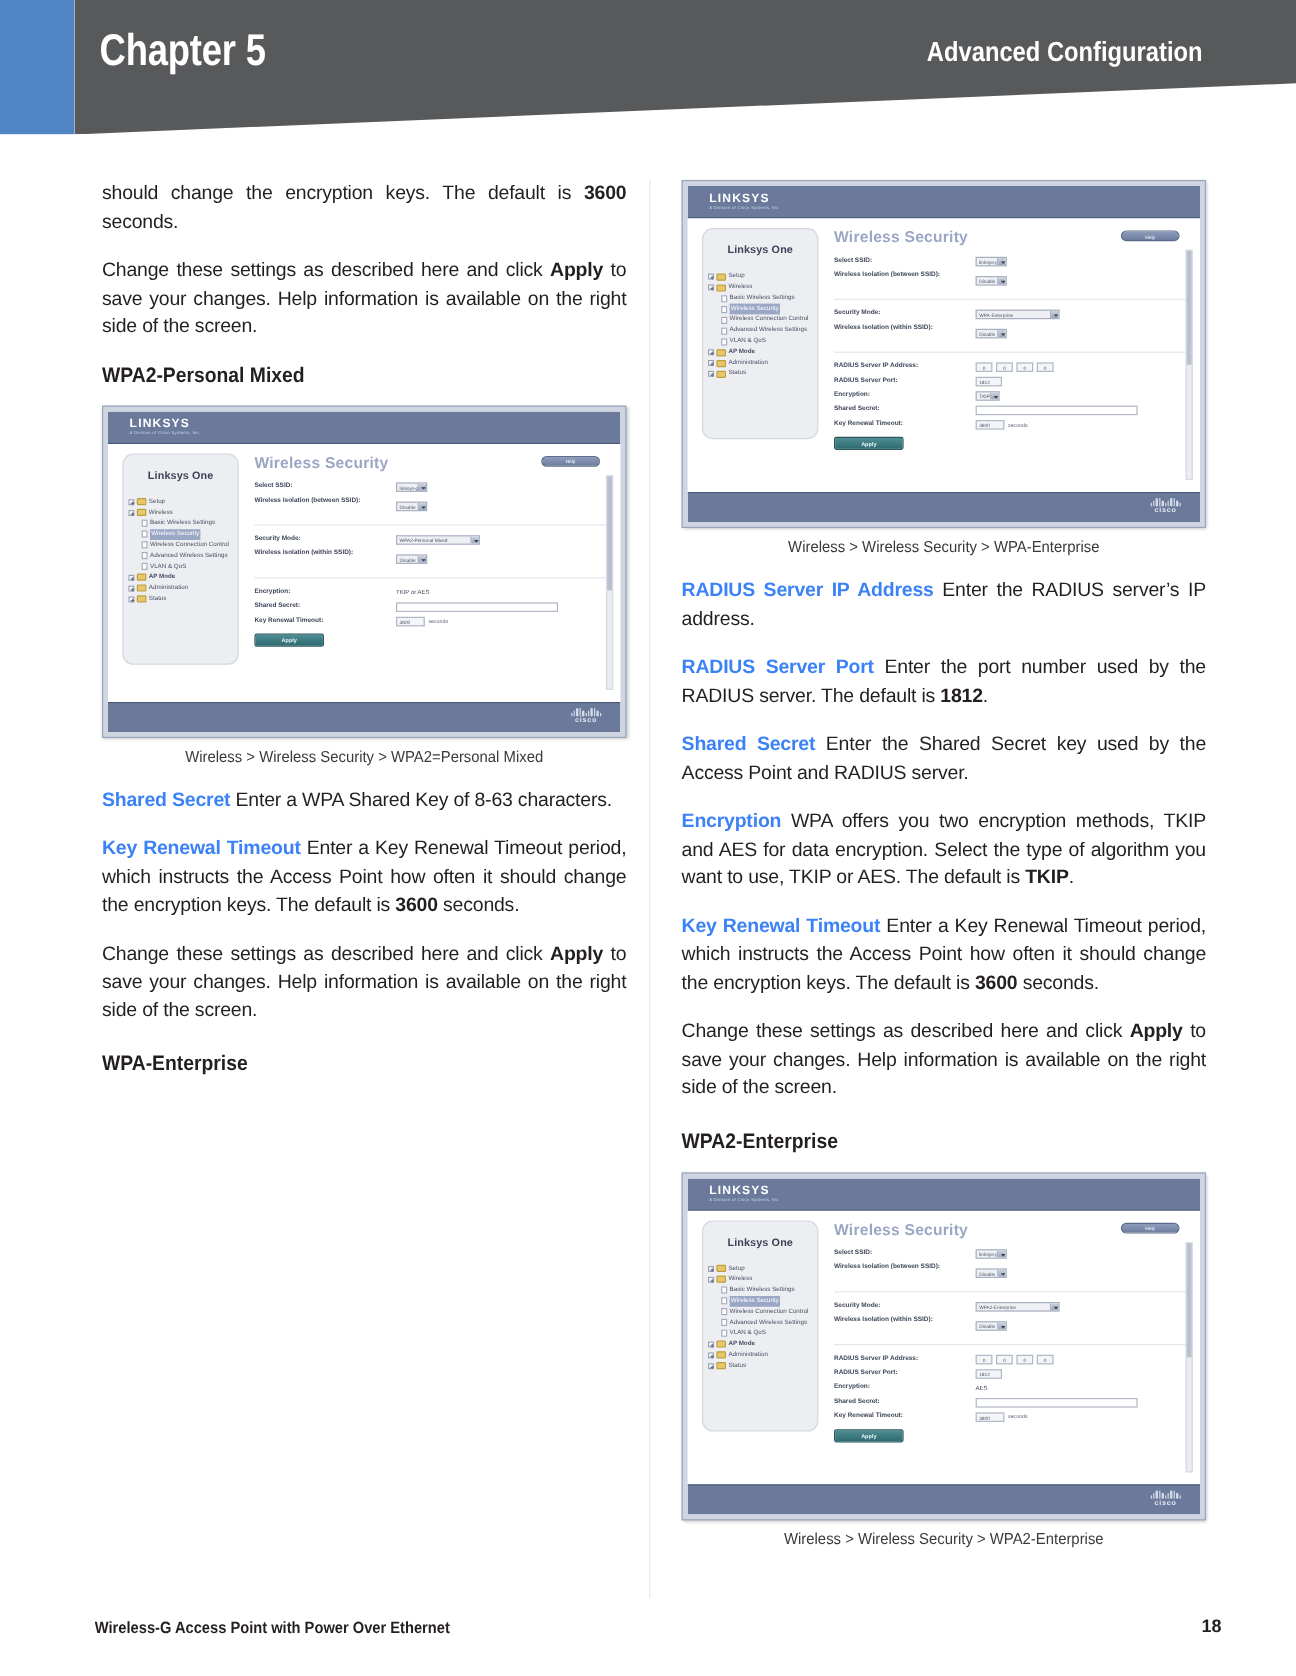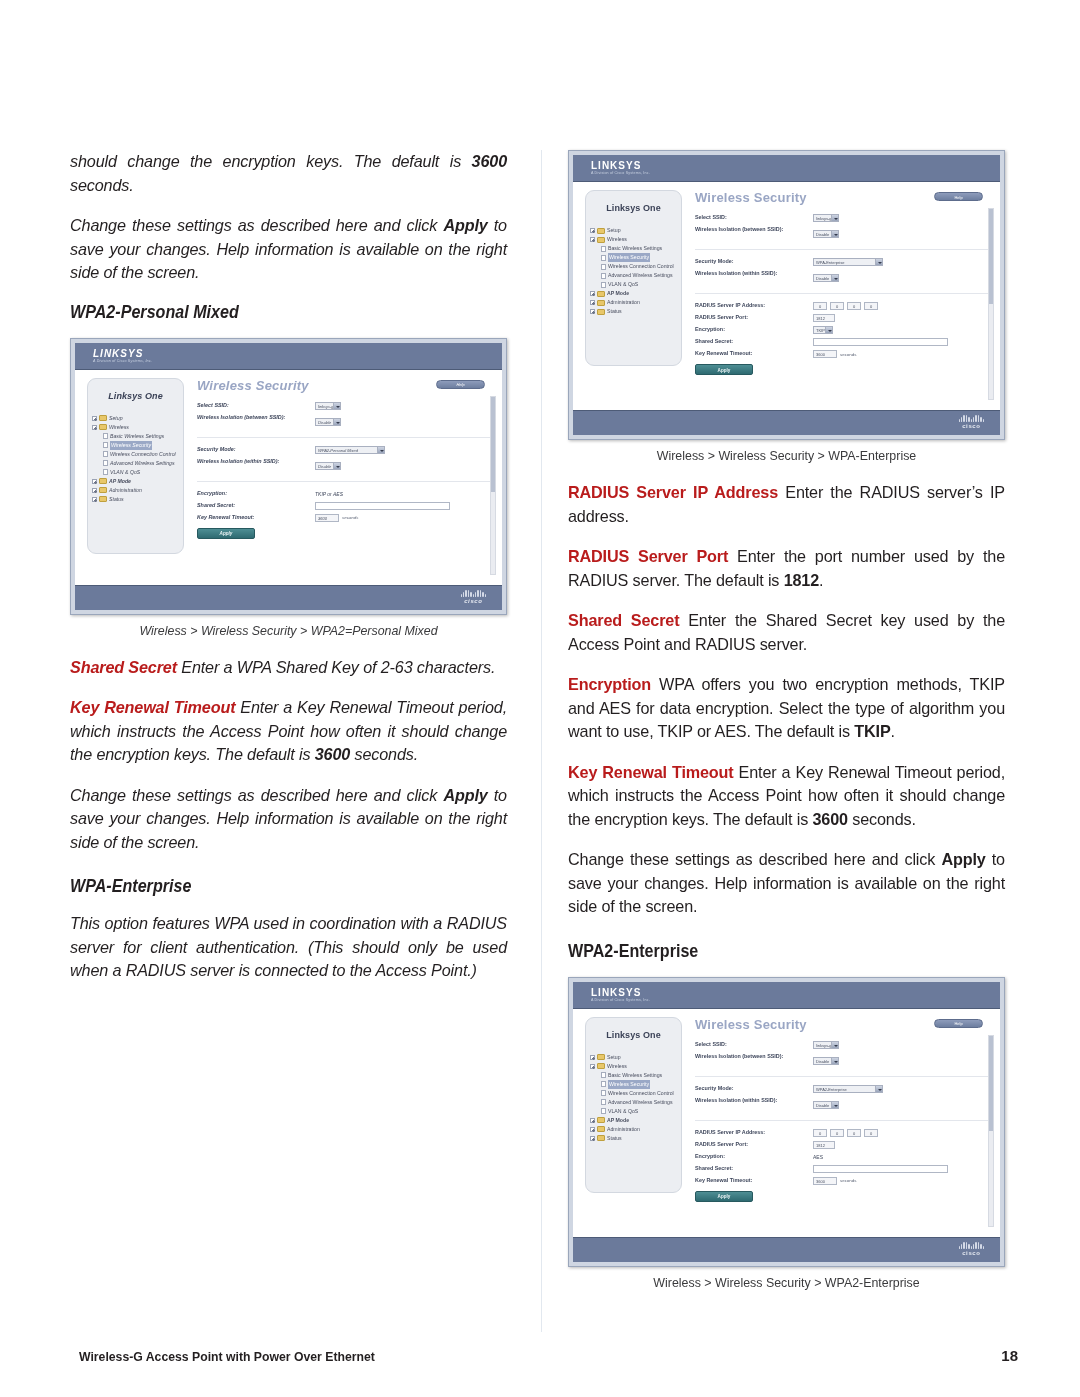--- a/index.html
+++ b/index.html
@@ -29,36 +29,36 @@
   }
   .hdr-section {
     position: absolute; right: 78px; top: 30px;
     color: #ffffff; font-size: 23px; font-weight: bold;
     transform: scaleX(0.86); transform-origin: right top;
     white-space: nowrap;
   }
 
   
   .col { position: absolute; top: 150px; width: 437px; }
-  .col-left { left: 70px; font-style: italic; }
+  .col-left { left: 85px; }
   .col-right { left: 568px; }
   .divider {
     position: absolute; left: 541px; top: 150px;
     width: 1px; height: 1182px; background: #e2e8ef;
   }
 
   p.body {
     font-size: 16.2px; line-height: 23.5px; color: #231f20;
     text-align: justify; margin-bottom: 17px;
     font-family: "Liberation Sans", sans-serif;
     letter-spacing: -0.15px;
   }
   p.body:last-child { margin-bottom: 0; }
   .b { font-weight: bold; }
-  .kw { color: #b91c1c; font-weight: bold; }
+  .kw { color: #3b82f6; font-weight: bold; }
 
   h3.sub {
     font-size: 17.5px; font-weight: bold; color: #231f20;
     margin-bottom: 15px; margin-top: 2px;
     transform: scaleX(0.92); transform-origin: left center;
   }
 
   .caption {
     font-size: 13.2px; color: #3a3a3c; text-align: center;
     margin-top: 8px; margin-bottom: 18px;
@@ -210,20 +210,26 @@
   .cisco { position: absolute; right: 16px; top: 4px; text-align: center; }
   .cisco-bars { display: flex; align-items: flex-end; gap: 1px; height: 7px; justify-content: center; }
   .cisco-bars i { display: block; width: 1.4px; background: #d4dae7; border-radius: 1px; }
   .cisco-txt { font-size: 6px; font-weight: bold; color: #e6eaf2; letter-spacing: .6px; margin-top: 1px; }
 </style>
 </head>
 <body>
 
 <div class="page">
 
+  <div class="hdr">
+    <div class="hdr-blue"></div>
+    <div class="hdr-gray"></div>
+    <div class="hdr-chapter">Chapter 5</div>
+    <div class="hdr-section">Advanced Configuration</div>
+  </div>
 
   <div class="divider"></div>
 
   <div class="col col-left">
 
     <p class="body"><span>should change the encryption keys. The default is </span><span class="b">3600</span><span> seconds.</span></p>
 
     <p class="body"><span>Change these settings as described here and click </span><span class="b">Apply</span><span> to save your changes. Help information is available on the right side of the screen.</span></p>
 
     <h3 class="sub">WPA2-Personal Mixed</h3>
@@ -361,29 +367,28 @@
                 <i style="height:3px"></i>
               </div>
             <div class="cisco-txt">cisco</div>
           </div>
         </div>
       </div>
     </div>
     <div class="caption">Wireless &gt; Wireless Security &gt; WPA2=Personal Mixed</div>
 
 
-    <p class="body"><span class="kw">Shared Secret</span><span> Enter a WPA Shared Key of 2-63 characters.</span></p>
+    <p class="body"><span class="kw">Shared Secret</span><span> Enter a WPA Shared Key of 8-63 characters.</span></p>
 
     <p class="body"><span class="kw">Key Renewal Timeout</span><span> Enter a Key Renewal Timeout period, which instructs the Access Point how often it should change the encryption keys. The default is </span><span class="b">3600</span><span> seconds.</span></p>
 
     <p class="body"><span>Change these settings as described here and click </span><span class="b">Apply</span><span> to save your changes. Help information is available on the right side of the screen.</span></p>
 
     <h3 class="sub" style="margin-top:22px">WPA-Enterprise</h3>
 
-    <p class="body">This option features WPA used in coordination with a RADIUS server for client authentication. (This should only be used when a RADIUS server is connected to the Access Point.)</p>
   </div>
 
   <div class="col col-right">
 
     <div class="shot">
       <div class="shot-inner">
         <div class="shot-topbar">
           <div class="shot-logo">LINKSYS</div>
           <div class="shot-logo-sub">A Division of Cisco Systems, Inc.</div>
         </div>

